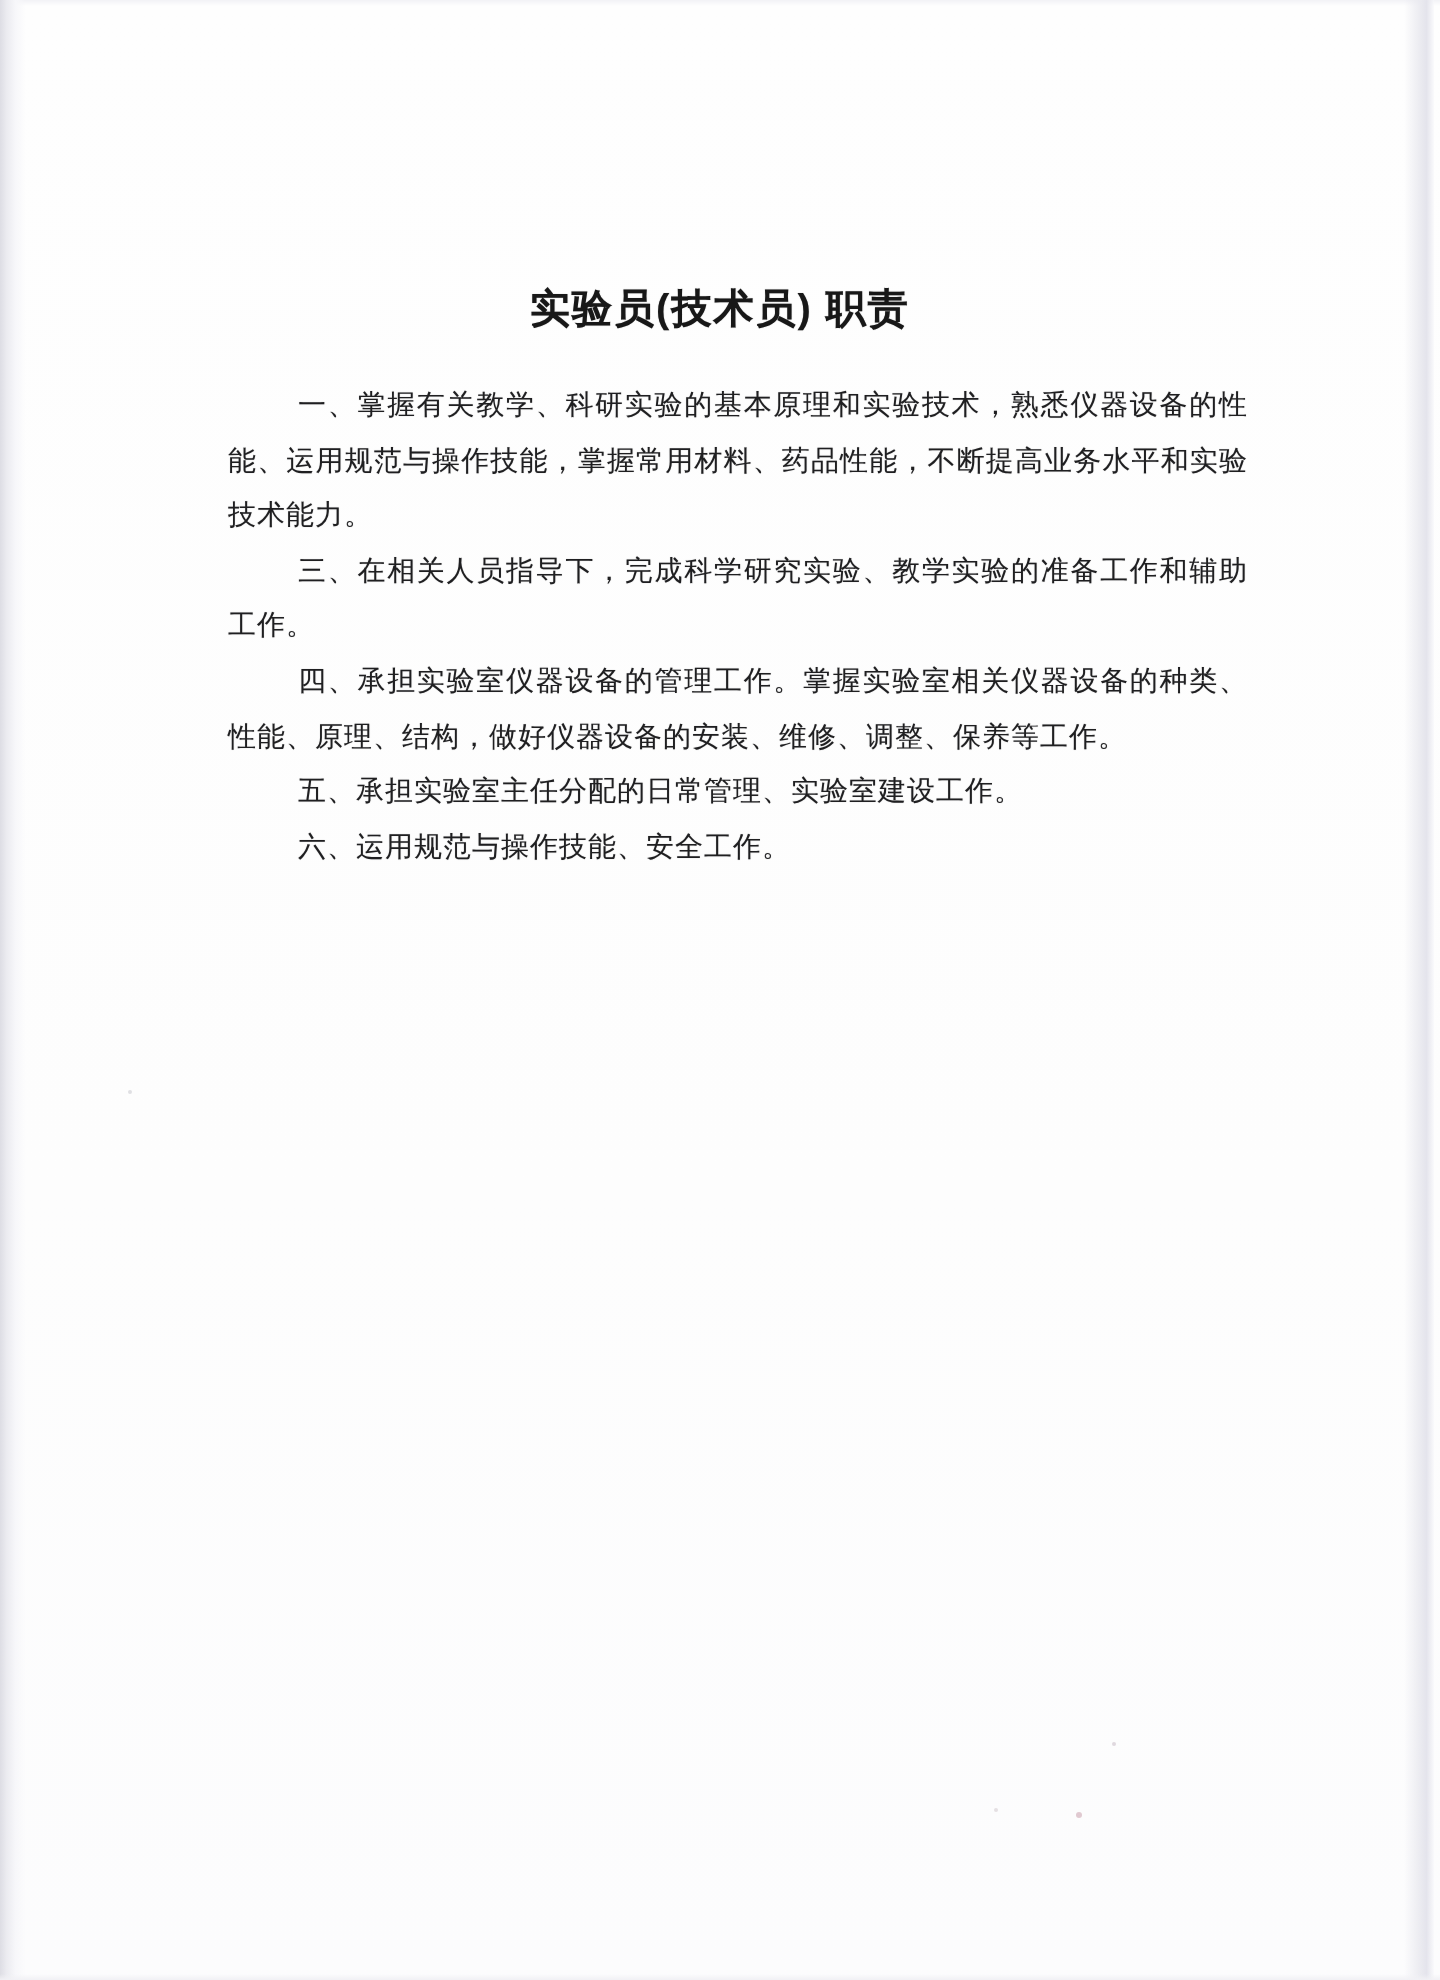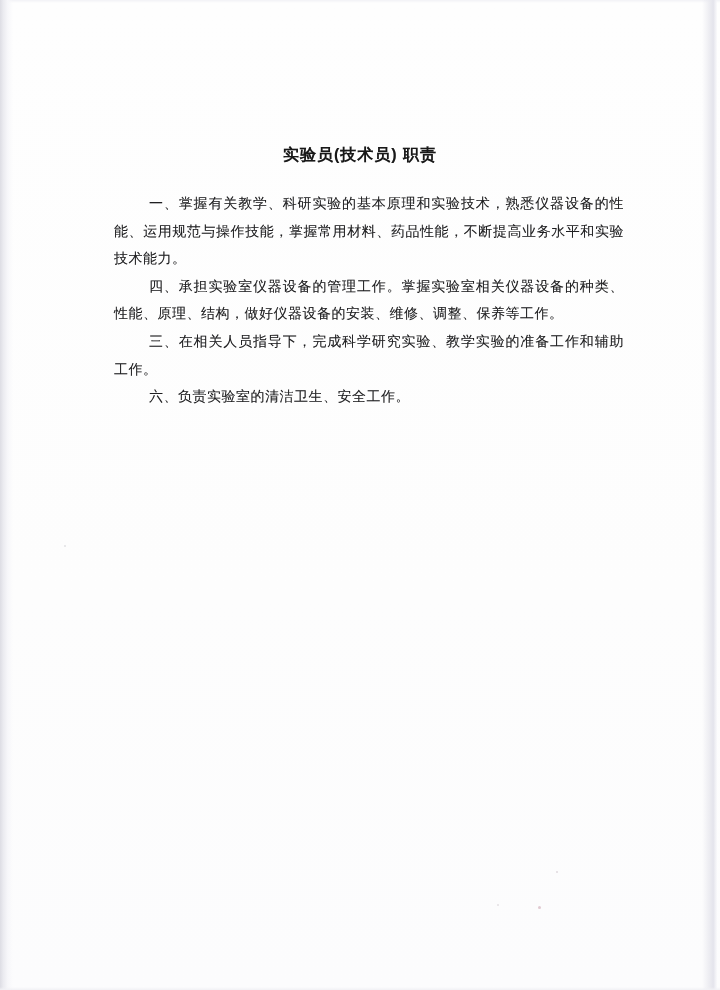--- a/index.html
+++ b/index.html
@@ -55,21 +55,21 @@
   .speck-4 { left: 64px;  top: 545px; width: 2px; height: 2px; background: rgba(160,160,170,0.30); }
 
   .doc-title {
     position: absolute;
     left: 0;
     right: 0;
     top: 143px;
     text-align: center;
     font-family: "Liberation Sans", "DejaVu Sans", sans-serif;
     font-weight: bold;
-    font-size: 16px;
+    font-size: 20px;
     line-height: 24px;
     letter-spacing: 1px;
     color: #181818;
     text-shadow: 0 0 0.5px rgba(30,30,30,0.4);
   }
   .doc-body {
     position: absolute;
     left: 114px;
     top: 190px;
     width: 510px;
@@ -92,22 +92,23 @@
 <div class="page">
   <div class="edge-top"></div>
   <div class="edge-left"></div>
   <div class="edge-right"></div>
   <div class="edge-bottom"></div>
 
   <div class="doc-title">实验员(技术员) 职责</div>
 
   <div class="doc-body">
     <p>一、掌握有关教学、科研实验的基本原理和实验技术，熟悉仪器设备的性能、运用规范与操作技能，掌握常用材料、药品性能，不断提高业务水平和实验技术能力。</p>
+    <p>三、在相关人员指导下，完成科学研究实验、教学实验的准备工作和辅助工作。</p>
     <p>四、承担实验室仪器设备的管理工作。掌握实验室相关仪器设备的种类、性能、原理、结构，做好仪器设备的安装、维修、调整、保养等工作。</p>
-    <p>三、在相关人员指导下，完成科学研究实验、教学实验的准备工作和辅助工作。</p>
-    <p>六、负责实验室的清洁卫生、安全工作。</p>
+    <p>五、承担实验室主任分配的日常管理、实验室建设工作。</p>
+    <p>六、运用规范与操作技能、安全工作。</p>
   </div>
 
   <div class="speck speck-1"></div>
   <div class="speck speck-2"></div>
   <div class="speck speck-3"></div>
   <div class="speck speck-4"></div>
 </div>
 
 </body></html>

